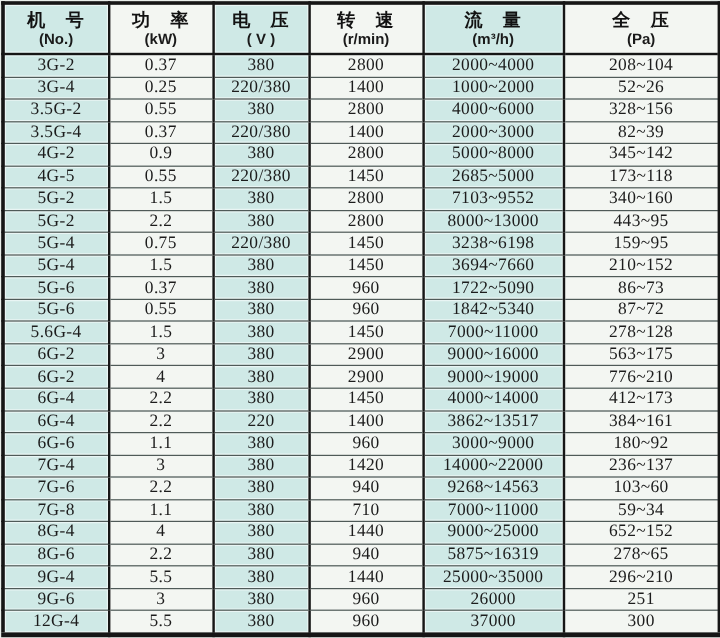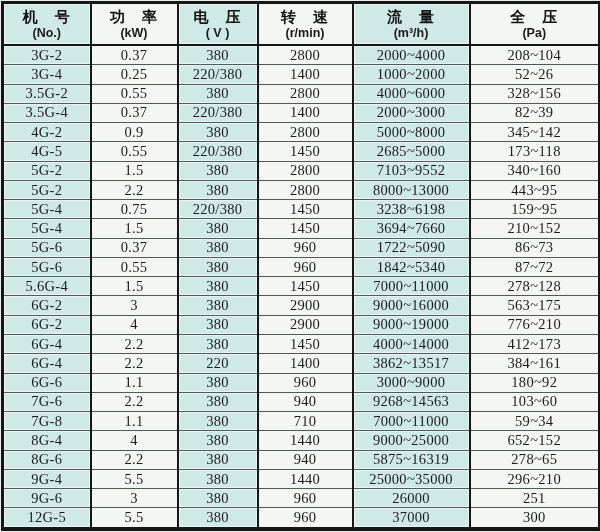--- a/index.html
+++ b/index.html
@@ -274,20 +274,28 @@
 
         <tr>
           <td>6G-6</td>
           <td>1.1</td>
           <td>380</td>
           <td>960</td>
           <td>3000~9000</td>
           <td>180~92</td>
         </tr>
 
+        <tr>
+          <td>7G-4</td>
+          <td>3</td>
+          <td>380</td>
+          <td>1420</td>
+          <td>14000~22000</td>
+          <td>236~137</td>
+        </tr>
 
         <tr>
           <td>7G-6</td>
           <td>2.2</td>
           <td>380</td>
           <td>940</td>
           <td>9268~14563</td>
           <td>103~60</td>
         </tr>
 
@@ -331,21 +339,21 @@
           <td>9G-6</td>
           <td>3</td>
           <td>380</td>
           <td>960</td>
           <td>26000</td>
           <td>251</td>
         </tr>
 
 
         <tr>
-          <td>12G-5</td>
+          <td>12G-4</td>
           <td>5.5</td>
           <td>380</td>
           <td>960</td>
           <td>37000</td>
           <td>300</td>
         </tr>
       </tbody>
   </table>
 </div>
 

